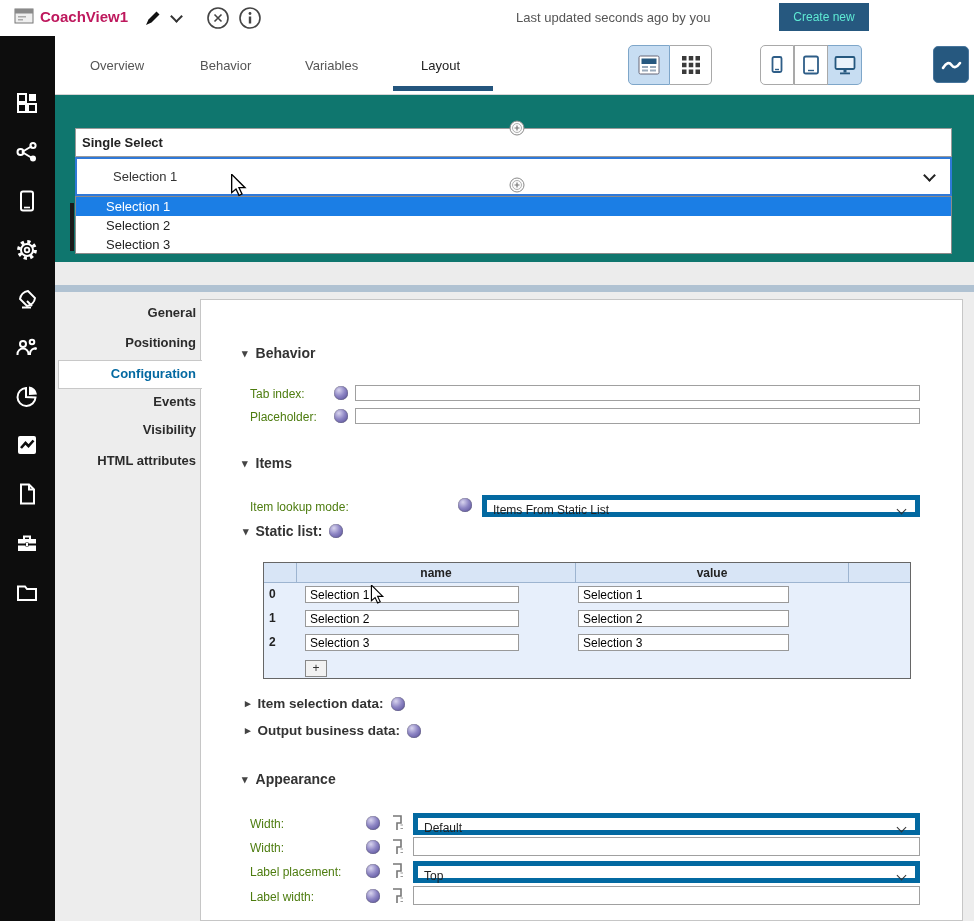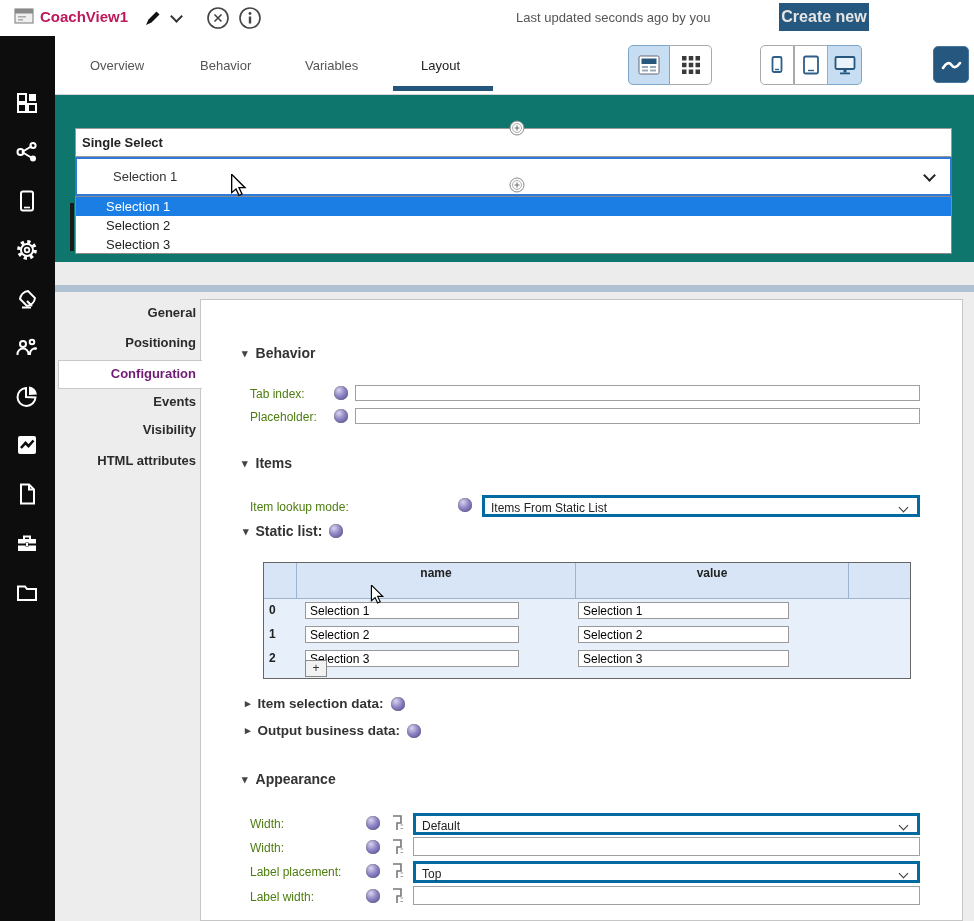--- a/index.html
+++ b/index.html
@@ -7,21 +7,21 @@
   #app { position:relative; width:974px; height:921px; background:#fff; overflow:hidden; }
 
   
   .top-header { position:absolute; left:0; top:0; width:974px; height:36px; background:#fff; }
   .win-icon { position:absolute; left:14px; top:8px; }
   .app-title { position:absolute; left:40px; top:8px; font-size:15px; font-weight:bold; color:#be185d; }
   .pencil { position:absolute; left:143px; top:8px; }
   .title-chev { position:absolute; left:172px; top:12px; width:9px; height:9px; border-right:2px solid #333; border-bottom:2px solid #333; transform:rotate(45deg); }
   .hdr-circle { position:absolute; top:6px; }
   .last-updated { position:absolute; left:516px; top:10px; font-size:13px; color:#555; }
-  .create-new { position:absolute; left:779px; top:3px; width:90px; height:28px; background:#26587f; color:#e5e5e5; font-size:16px; font-weight:bold; border:none; text-align:center; line-height:28px; cursor:pointer; }
+  .create-new { position:absolute; left:779px; top:3px; width:90px; height:28px; background:#26587f; color:#5eead4; font-size:12px; font-weight:normal; border:none; text-align:center; line-height:28px; cursor:pointer; }
 
   
   .sidebar { position:absolute; left:0; top:36px; width:55px; height:885px; background:#0d0d0d; }
   .side-ic { position:absolute; left:15px; width:24px; height:24px; }
 
   
   .tabbar { position:absolute; left:55px; top:36px; width:919px; height:59px; background:#fff; border-bottom:1px solid #d5d5d5; }
   .tab { position:absolute; top:22px; font-size:13px; color:#555; cursor:pointer; }
   .tab.active { color:#222; }
   .tab-underline { position:absolute; left:338px; top:50px; width:100px; height:5px; background:#24557d; }
@@ -46,37 +46,37 @@
   .handle { position:absolute; z-index:3; }
   .blackbar { position:absolute; left:15px; top:108px; width:4px; height:48px; background:#1a1a1a; z-index:5; }
   .cursor { position:absolute; z-index:10; }
 
   
   .divider { position:absolute; left:55px; top:285px; width:919px; height:7px; background:#b0c2d2; }
   .props-bg { position:absolute; left:55px; top:292px; width:919px; height:629px; background:#ededed; }
   .content-box { position:absolute; left:200px; top:299px; width:763px; height:622px; background:#fff; border:1px solid #c6c6c6; }
   .ptab { position:absolute; left:56px; width:140px; height:26px; line-height:26px; text-align:right; font-size:13px; font-weight:bold; color:#2b2b2b; cursor:pointer; z-index:6; }
   .ptab-active-bg { position:absolute; left:58px; top:360px; width:144px; height:29px; background:#fff; border:1px solid #c8c8c8; border-right:none; z-index:5; }
-  .ptab.active { color:#701a75; }
+  .ptab.active { color:#0369a1; }
 
   
   .sec-hdr { position:absolute; display:flex; align-items:center; gap:8px; font-size:14px; font-weight:bold; color:#333; z-index:7; }
   .sec-hdr .tri, .sub-hdr .tri { font-size:11px; color:#444; }
   .sub-hdr { position:absolute; display:flex; align-items:center; gap:7px; font-size:13.5px; font-weight:bold; color:#333; z-index:7; }
   .plabel { position:absolute; font-size:12px; color:#4d7c0f; z-index:7; }
   .globe { position:absolute; width:14px; height:14px; border-radius:50%; background:radial-gradient(circle at 35% 30%, #d8d4ee 0%, #8d85c4 45%, #4f4790 100%); box-shadow:inset 0 0 1px #333; z-index:7; cursor:pointer; }
   .globe.inline { position:static; display:inline-block; flex:0 0 auto; }
   .bindic { position:absolute; z-index:7; cursor:pointer; }
   .tinput { position:absolute; height:16px; border:1px solid #a0a0a0; background:#fff; font-size:12px; font-family:"Liberation Sans",sans-serif; padding:0 4px; z-index:7; }
-  .psel { position:absolute; height:22px; border:3px solid #0369a1; background:#fff; font-size:12px; color:#222; line-height:20px; padding-left:6px; z-index:7; cursor:pointer; }
+  .psel { position:absolute; height:22px; border:5px solid #0369a1; background:#fff; font-size:12px; color:#222; line-height:20px; padding-left:6px; z-index:7; cursor:pointer; }
   .psel .chev { position:absolute; right:10px; top:6px; width:7px; height:7px; border-right:1.8px solid #333; border-bottom:1.8px solid #333; transform:rotate(45deg); }
 
   
   .slist { position:absolute; left:263px; top:562px; width:648px; height:117px; background:#e7effb; border:1px solid #666; z-index:7; }
-  .slist-hdr { display:flex; height:36px; background:#d8e5f6; border-bottom:1px solid #9db4d0; font-size:12px; font-weight:bold; color:#222; }
+  .slist-hdr { display:flex; height:20px; background:#d8e5f6; border-bottom:1px solid #9db4d0; font-size:12px; font-weight:bold; color:#222; }
   .slist-hdr .c { border-right:1px solid #9db4d0; text-align:center; line-height:20px; }
   .c.idx { width:33px; } .c.name { width:279px; } .c.value { width:273px; } .c.extra { width:61px; border-right:none; }
   .srow { position:relative; height:24px; }
   .srow .ridx { position:absolute; left:5px; top:4px; font-size:12px; font-weight:bold; color:#222; }
   .srow input { position:absolute; top:3px; height:17px; border:1px solid #999; background:#fff; font-size:12px; font-family:"Liberation Sans",sans-serif; padding:0 4px; }
   .srow .in-name { left:41px; width:214px; }
   .srow .in-val { left:314px; width:211px; }
   .add-btn { position:absolute; left:41px; top:97px; width:22px; height:17px; background:#f2f2f2; border:1px solid #888; font-size:12px; line-height:15px; text-align:center; color:#333; cursor:pointer; z-index:8; }
 </style>
 </head>

